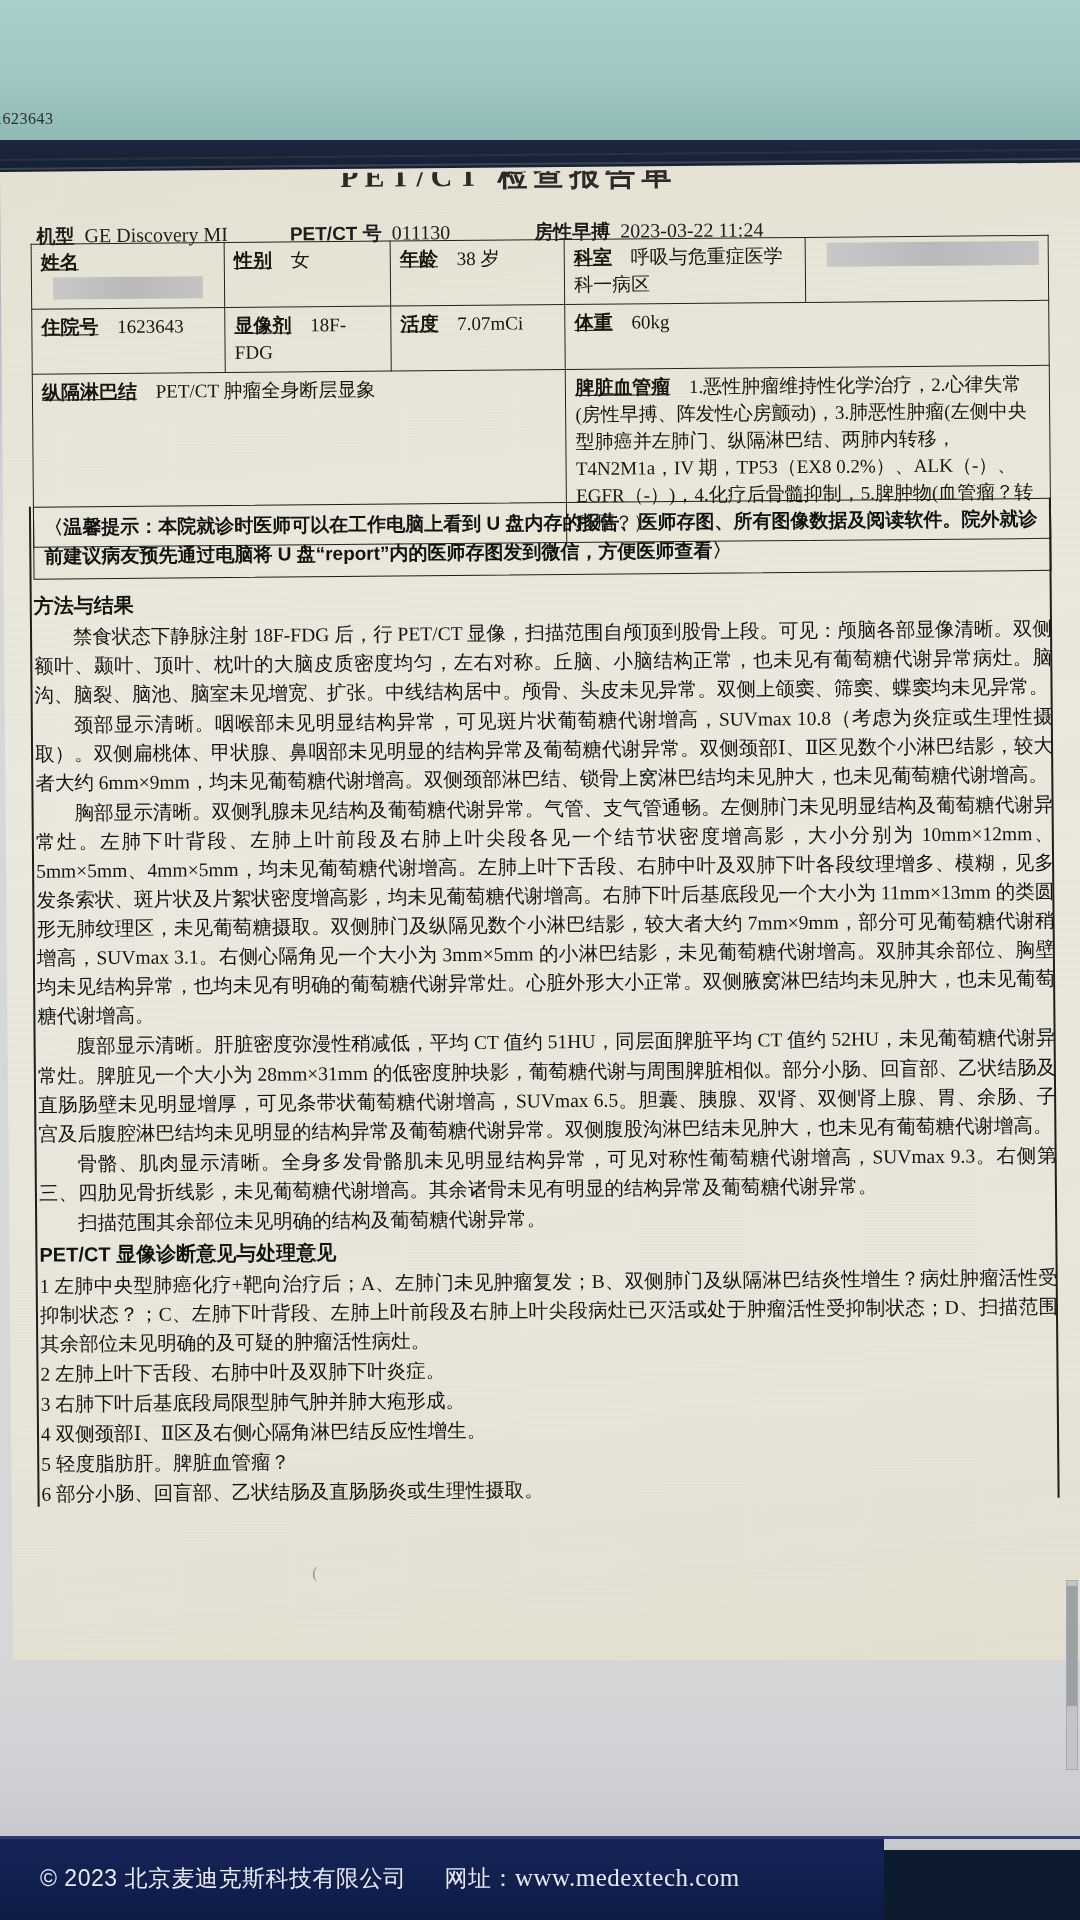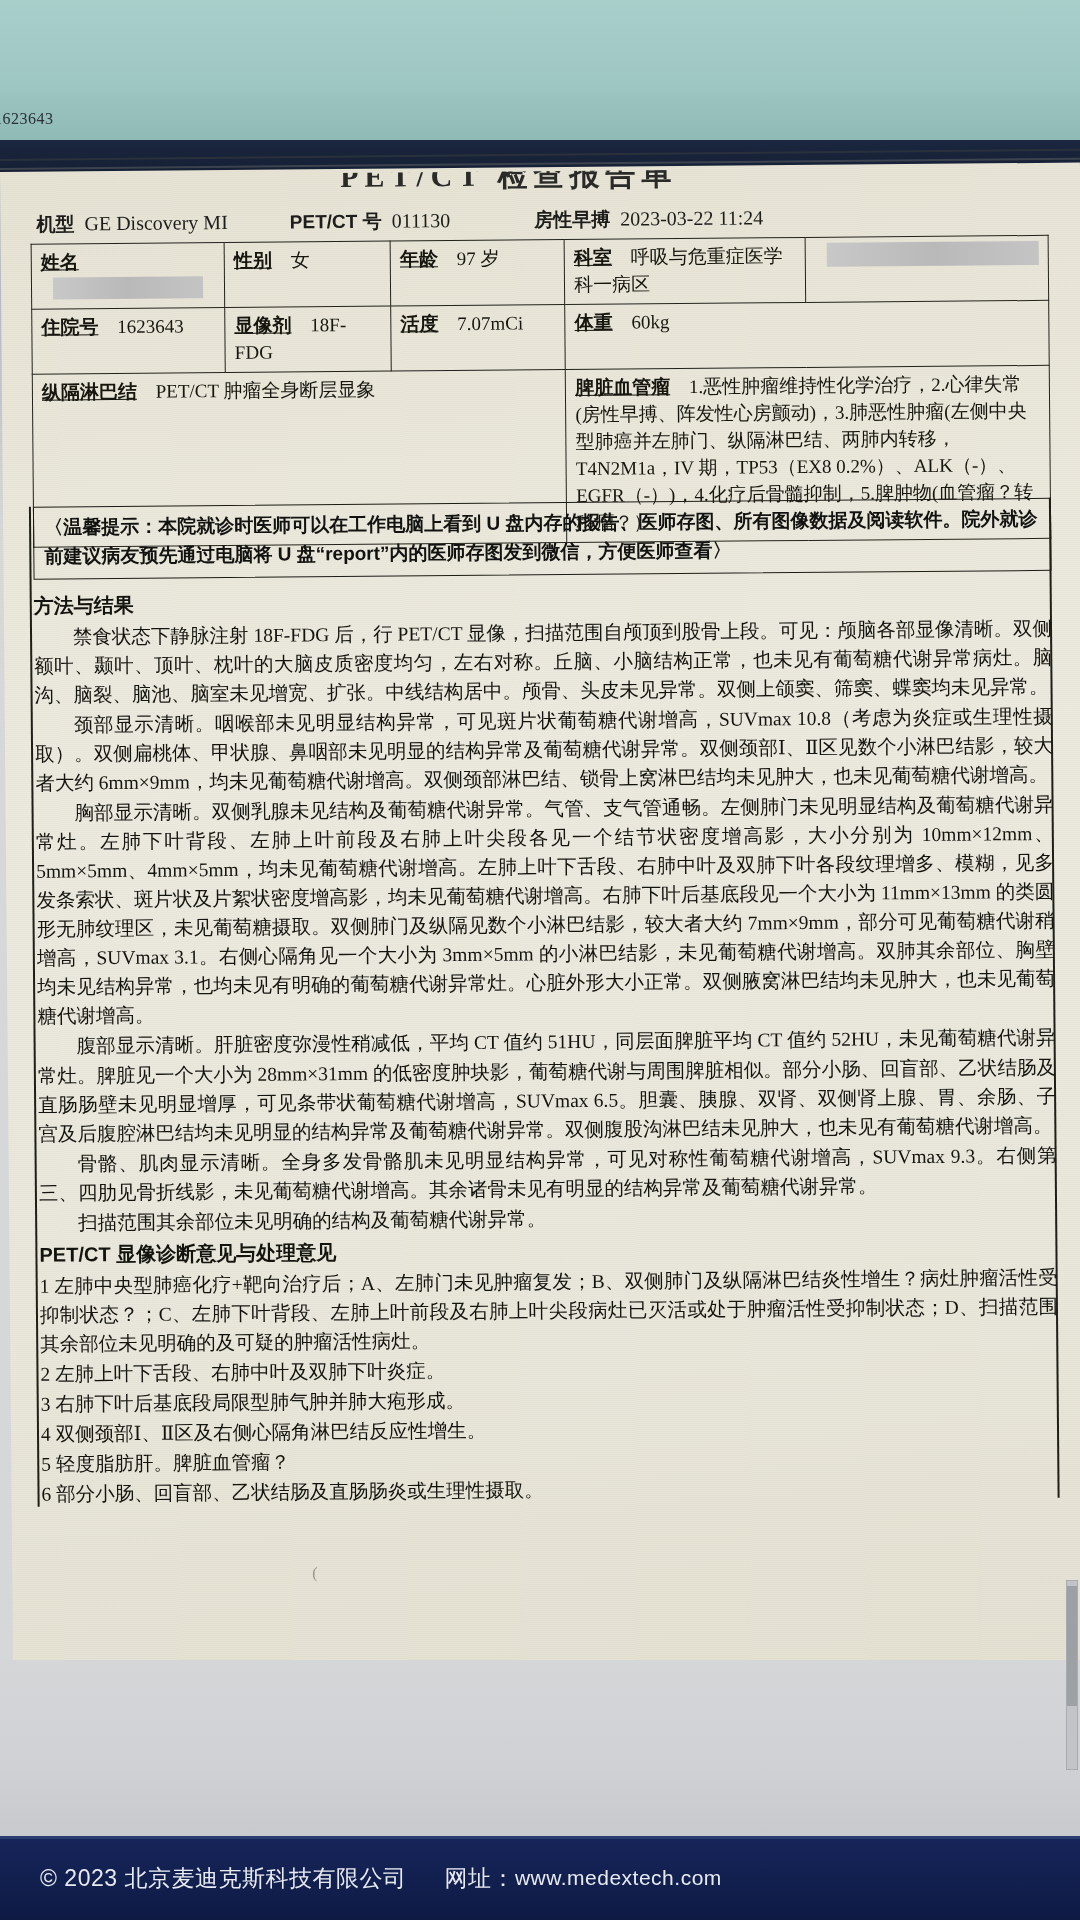--- a/index.html
+++ b/index.html
@@ -70,21 +70,21 @@
     clip-path:inset(16px 0 0 0);
     white-space:nowrap;
   }
 
   
   .meta-row {
     position:absolute; left:36px; top:40px; width:1010px;
     font-size:20px; color:#1d1d1b;
     display:flex; align-items:baseline;
   }
-  .meta-label { font-weight:bold; font-family:"Liberation Sans",sans-serif; font-size:19px; }
+  .meta-label { font-weight:bold; font-family:"Liberation Sans",sans-serif; font-size:19px;margin-top:12px; }
   .meta-val { margin-left:10px; }
   .mg-60 { margin-left:62px; }
   .mg-90 { margin-left:84px; }
 
   
   .info-table {
     position:absolute; left:30px; top:72px; width:1018px;
     border-collapse:collapse;
     font-size:19px; color:#16160f;
   }
@@ -154,31 +154,31 @@
     position:absolute; right:2px; top:1580px; width:12px; height:190px;
     background:#c2c4c7; border:1px solid #a8abaf;
   }
   .scrollbar-thumb {
     position:absolute; right:3px; top:1586px; width:10px; height:120px;
     background:#9da0a5;
   }
 
   
   .footer {
-    position:absolute; left:0; bottom:0; width:1080px; height:84px;
+    position:absolute; left:0; bottom:0; width:884px; height:84px;
     background:linear-gradient(180deg,#16245a 0%,#122050 50%,#0e1a44 100%);
     display:flex; align-items:center;
     padding-left:40px;
     color:#e8eaf2;
     font-size:23px;
     font-family:"Liberation Sans",sans-serif;
     letter-spacing:0.5px;
   }
   .footer .copy { margin-right:38px; }
-  .footer .site { font-family:Liberation Sans, sans-serif; font-size:21px; }
+  .footer .site { font-family:Liberation Serif, serif; font-size:25px; }
   .footer-sep { position:absolute; left:0; top:0; width:1080px; height:3px; background:#2c3b70; }
 </style>
 </head>
 <body>
 
 <div class="bg-teal"></div>
 <div class="bg-dark-band"></div>
 
 <div class="screen-surround">
   <div class="surround-glare"></div>
@@ -208,21 +208,21 @@
       <td style="width:195px">
         <span class="lbl">姓名</span>
         <span class="redact"></span>
       </td>
       <td style="width:180px">
         <span class="lbl">性别</span>
         <span class="val">女</span>
       </td>
       <td style="width:185px">
         <span class="lbl">年龄</span>
-        <span class="val">97 岁</span>
+        <span class="val">38 岁</span>
       </td>
       <td style="width:268px">
         <span class="lbl">科室</span>
         <span class="val">呼吸与危重症医学科一病区</span>
       </td>
       <td>
         <span class="redact wide"></span>
       </td>
     </tr>
     <tr>

